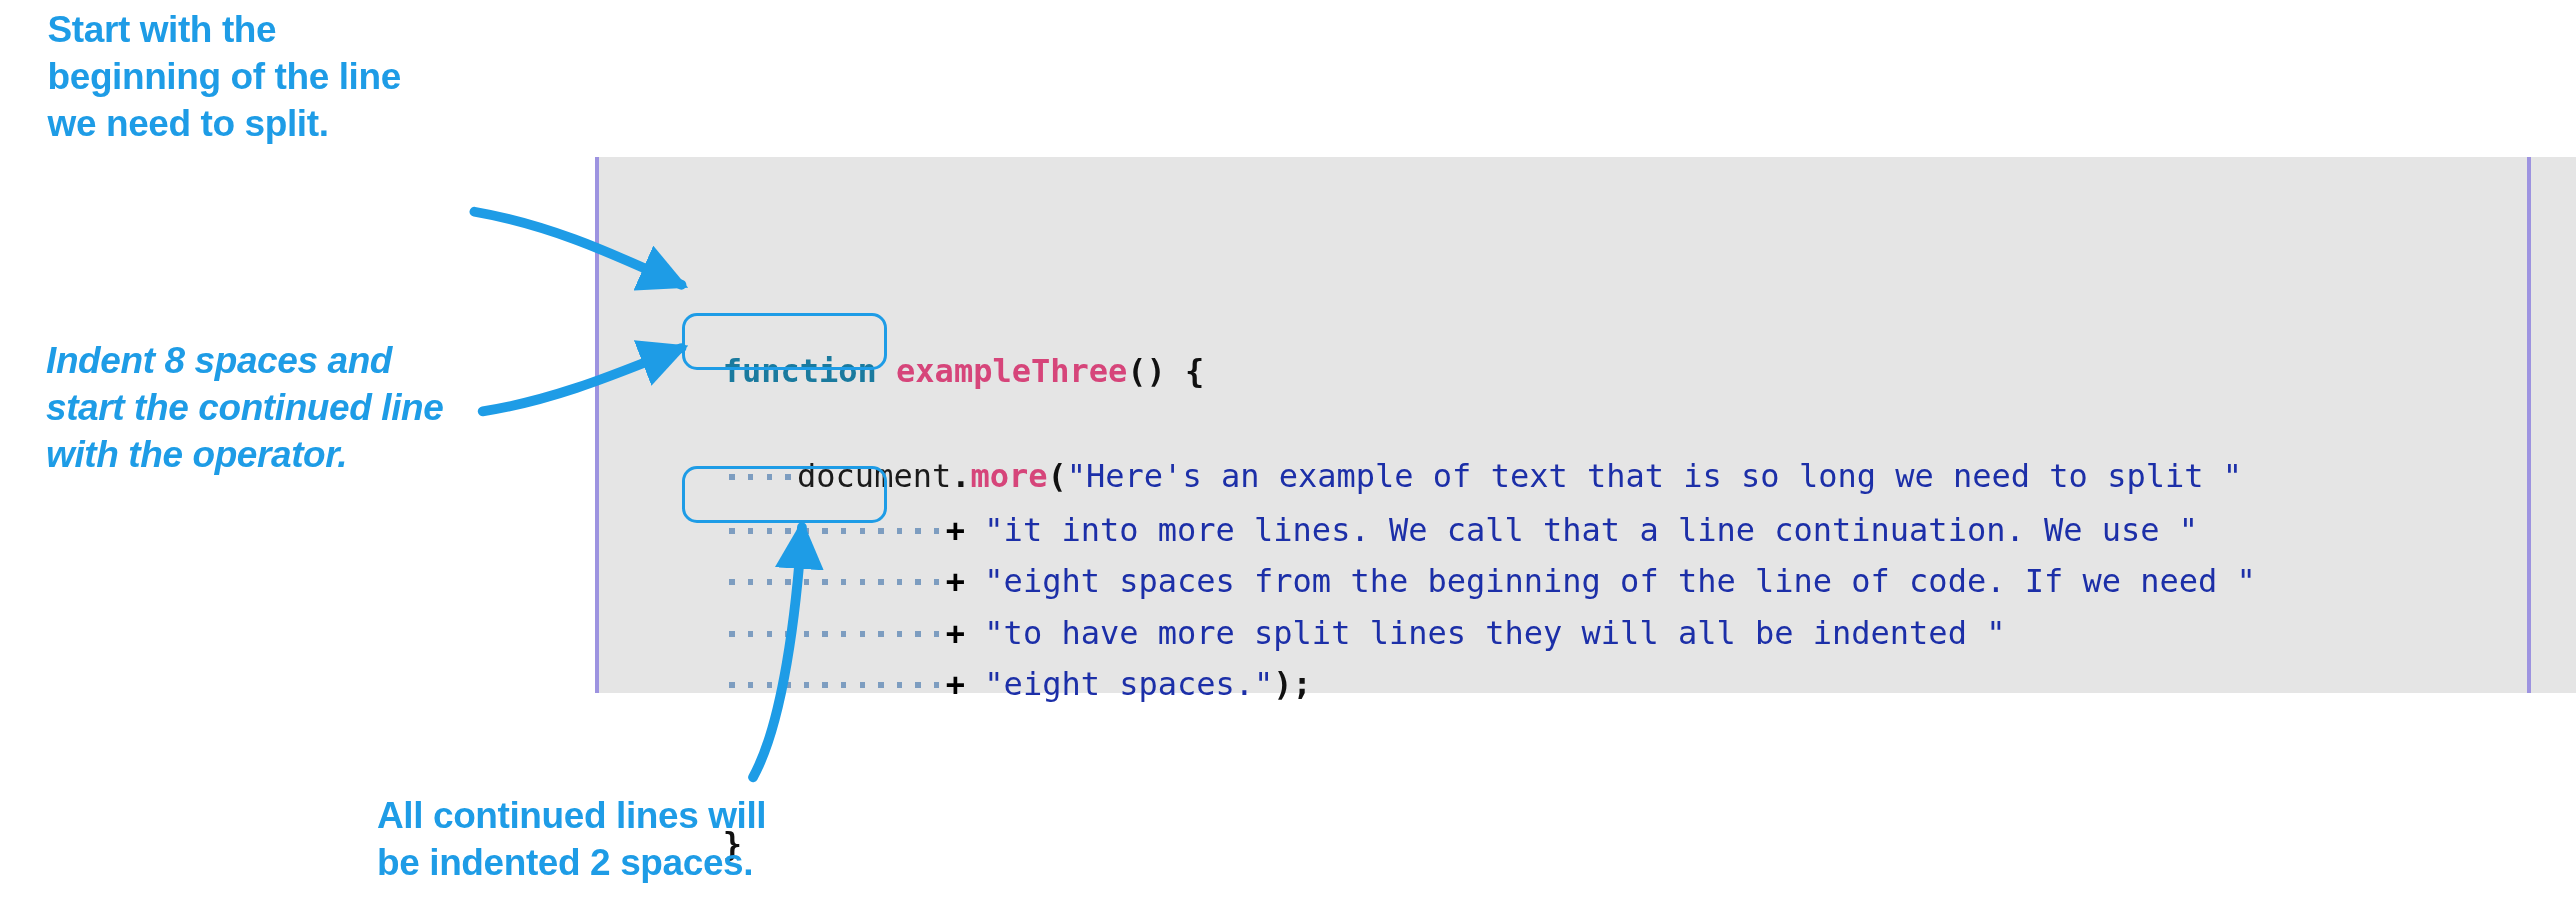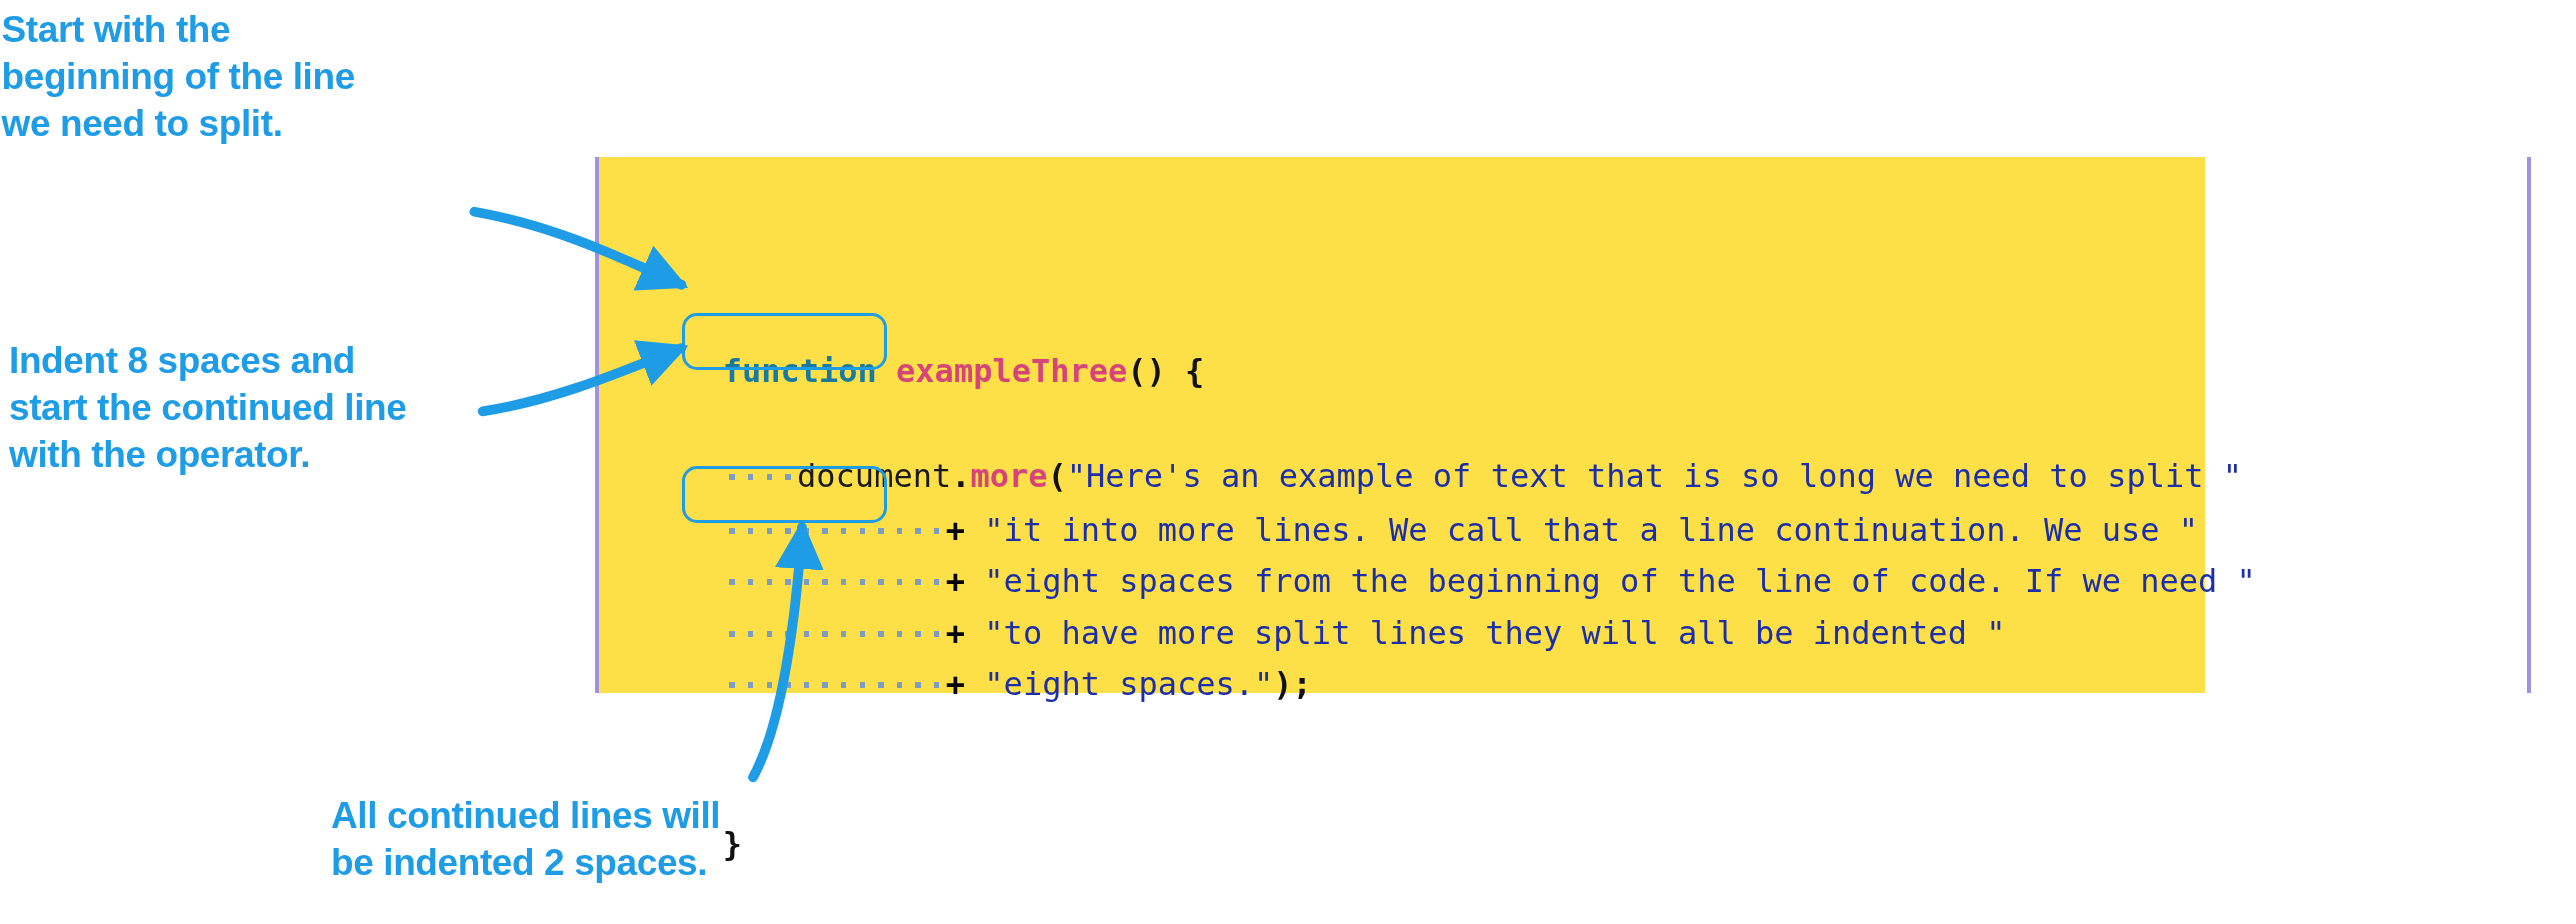--- a/index.html
+++ b/index.html
@@ -13,23 +13,23 @@
     position: relative;
     overflow: hidden;
     font-family: "Liberation Sans", sans-serif;
   }
 
   
   #code-panel {
     position: absolute;
     left: 595px;
     top: 157px;
-    width: 1610px;
+    width: 1981px;
     height: 536px;
-    background: #fde047;
+    background: #e5e5e5;
   }
   .margin-rule {
     position: absolute;
     top: 0;
     width: 3.8px;
     height: 536px;
     background: #9d93e0;
   }
   .margin-rule.left  { left: 0px; }
   .margin-rule.right { left: 1932px; }
@@ -90,23 +90,24 @@
   
   .note {
     position: absolute;
     color: #1e9ce6;
     font-family: "Liberation Sans", sans-serif;
     font-weight: bold;
     font-size: 37px;
     line-height: 47px;
     letter-spacing: -0.4px;
     white-space: pre-line;
+    margin-left: 46px;
   }
   #note-top     { left: 1.5px;   top: 6px;    width: 527px; }
-  #note-middle  { left: 9px;   top: 337px;  width: 542px; }
+  #note-middle  { left: 0px;   top: 337px;  width: 542px; font-style: italic; }
   #note-bottom  { left: 331px; top: 792px; width: 557px; }
 
   #arrow-layer {
     position: absolute;
     left: 0;
     top: 0;
     width: 2576px;
     height: 925px;
     pointer-events: none;
   }

